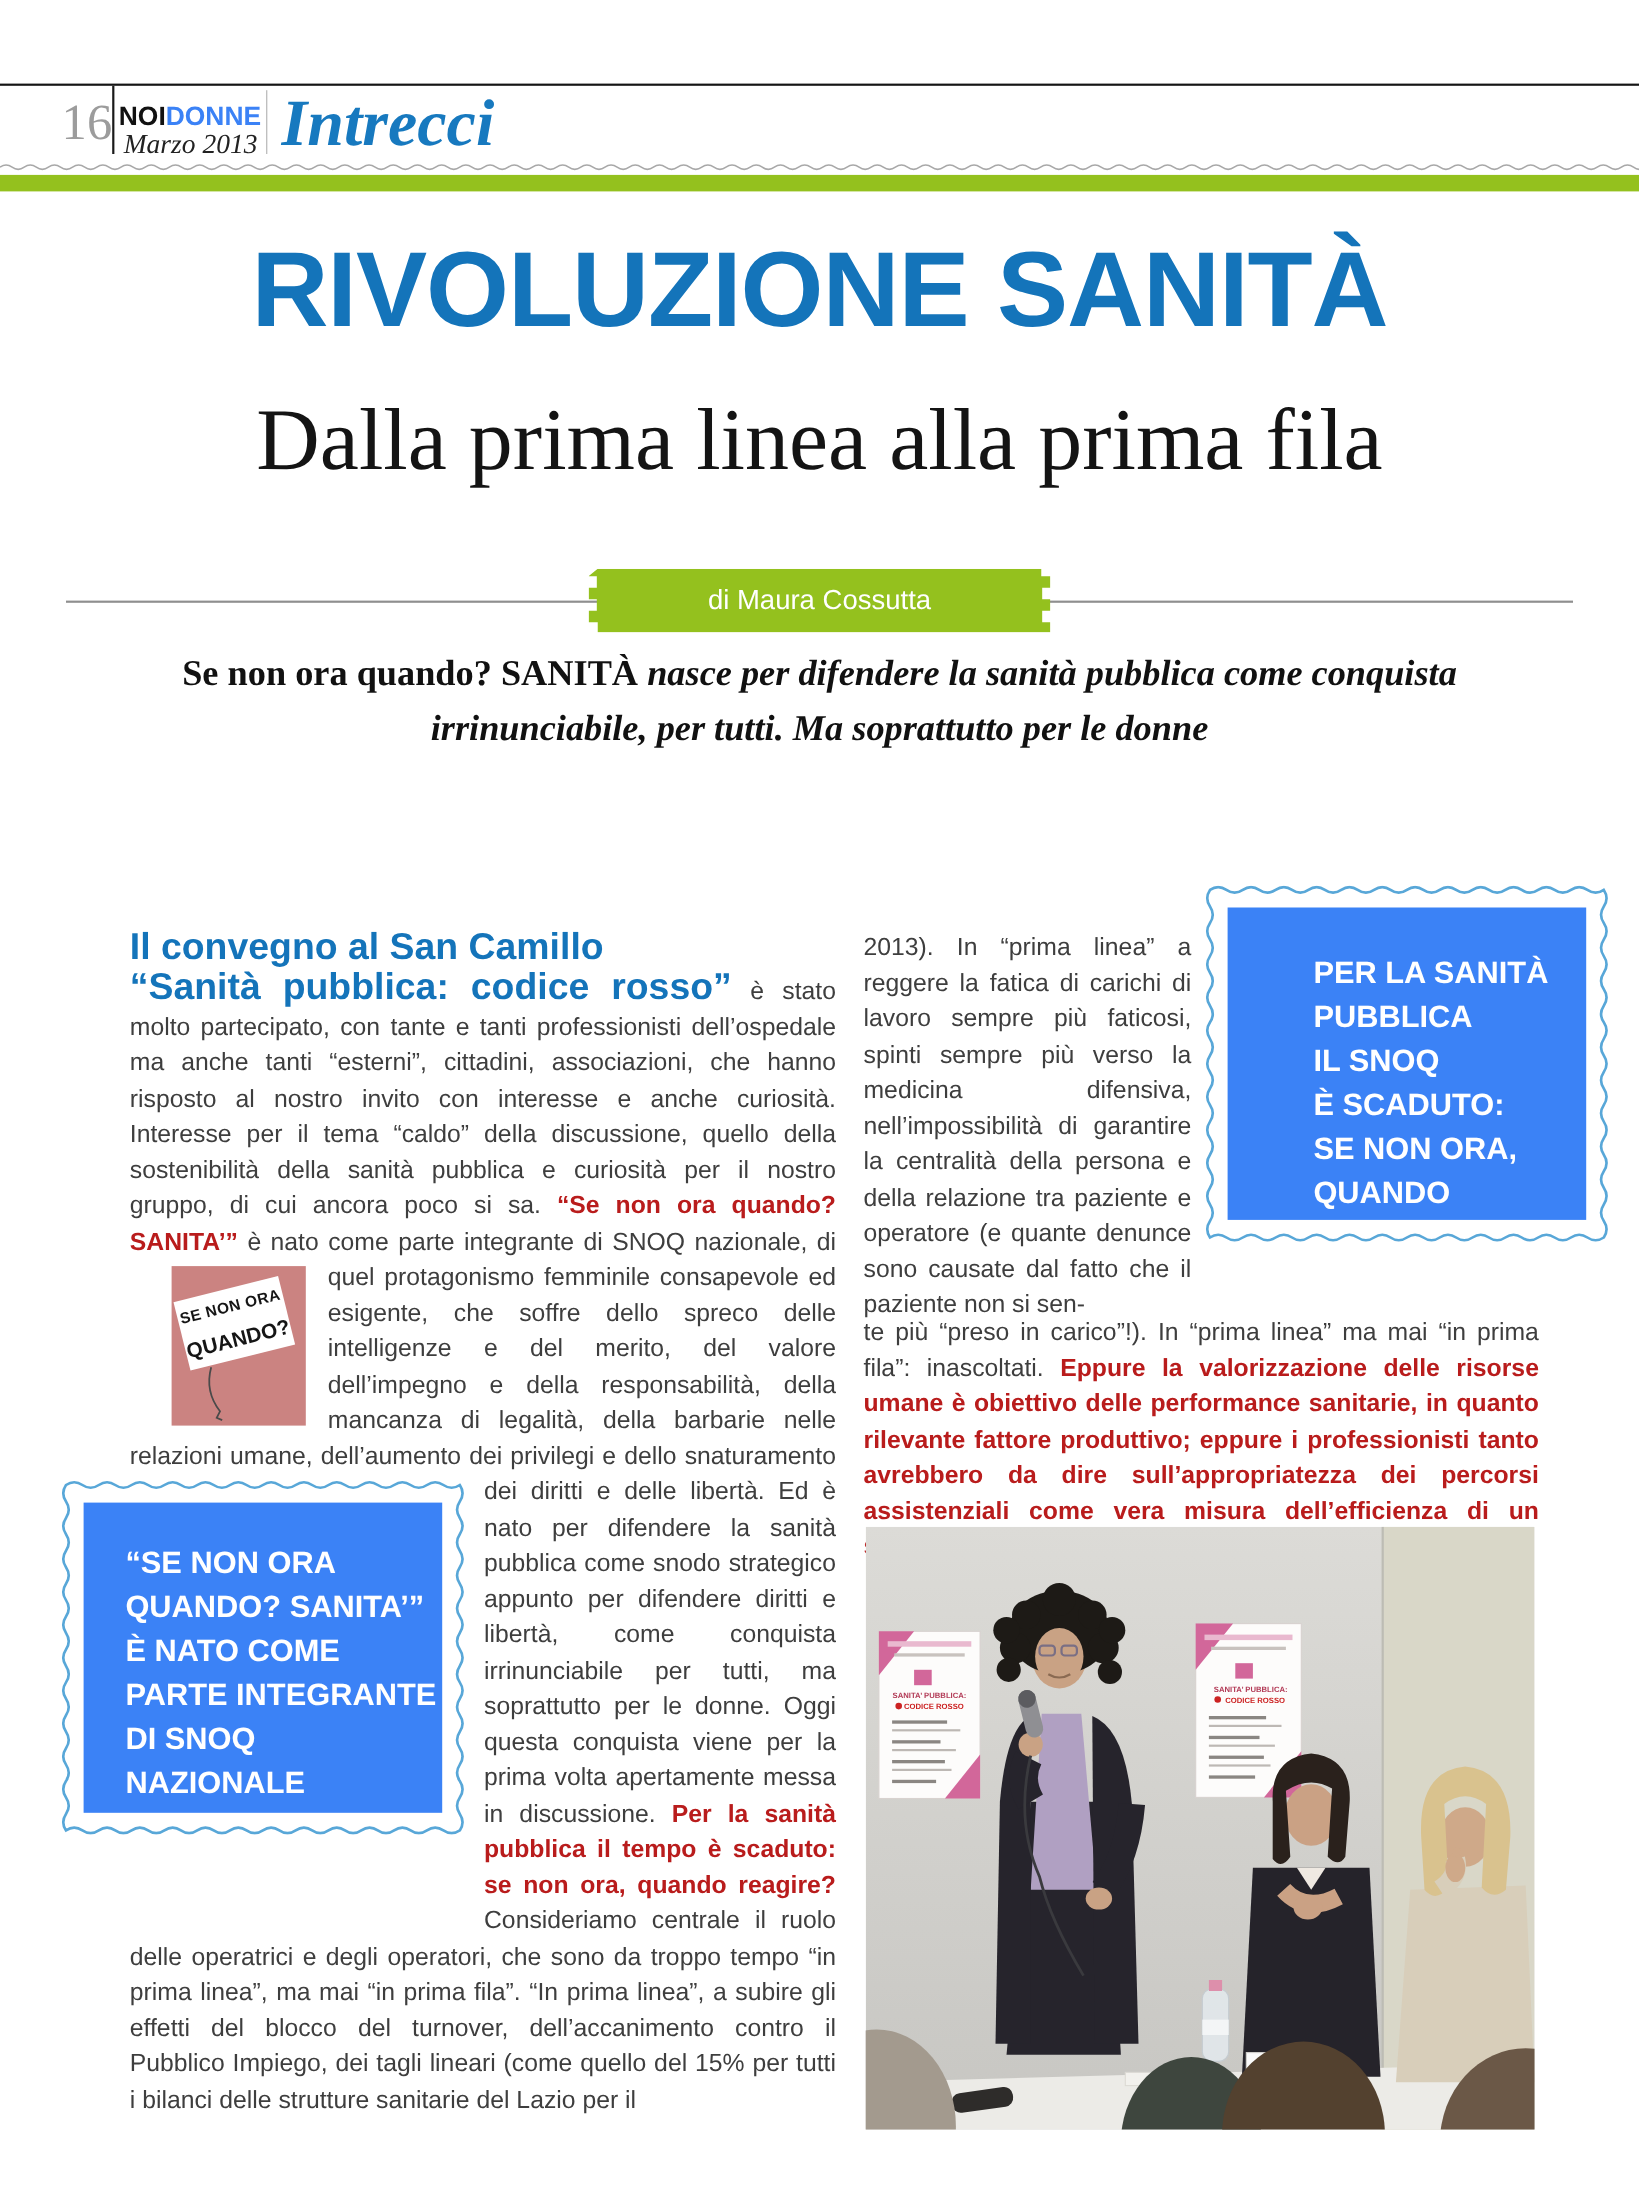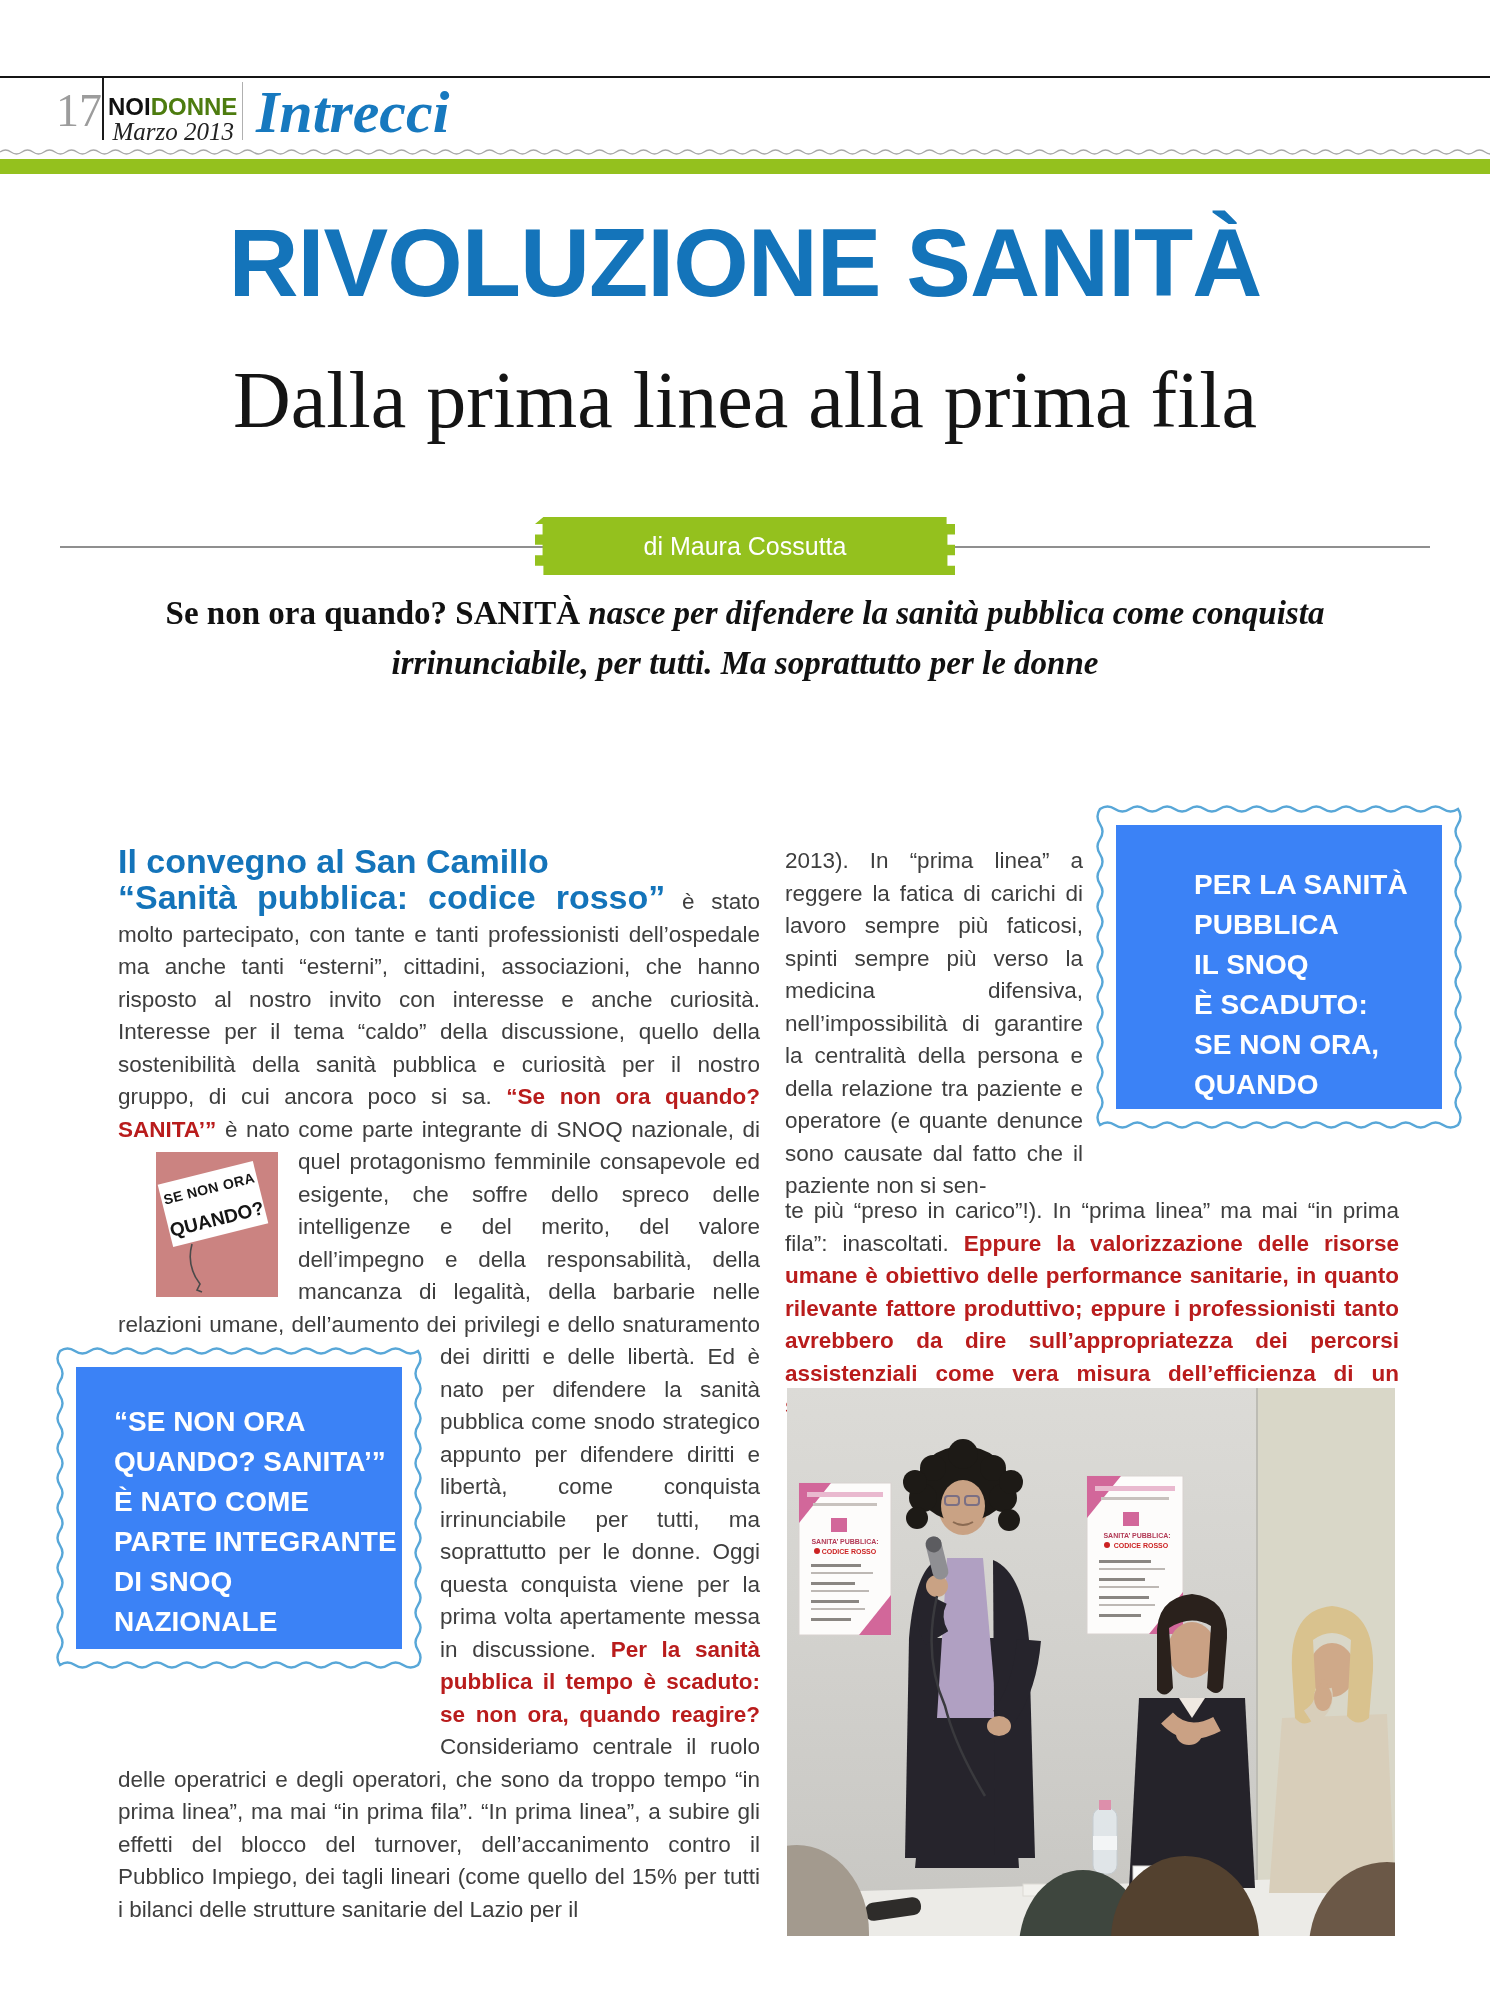--- a/index.html
+++ b/index.html
@@ -6,21 +6,21 @@
   .page{position:relative;width:1490px;height:2000px;background:#fff;overflow:hidden;
         font-family:"Liberation Sans",sans-serif;}
   
   .topline{position:absolute;left:0;top:76px;width:100%;height:2px;background:#151515;}
   .page-num{position:absolute;left:56px;top:84px;font-family:"Liberation Serif",serif;
             font-size:46px;color:#9c9c9c;}
   .mast-div1{position:absolute;left:102px;top:78px;width:2px;height:62px;background:#1a1a1a;}
   .mast-block{position:absolute;left:108px;top:94px;width:126px;text-align:right;line-height:25px;}
   .mast-name{font-size:24px;letter-spacing:0;color:#111;}
   .mast-name b{font-weight:900;}
-  .mast-name span{font-weight:700;color:#4d7c0f;}
+  .mast-name span{font-weight:700;color:#3b82f6;}
   .mast-date{font-family:"Liberation Serif",serif;font-style:italic;font-size:25px;color:#222;}
   .mast-div2{position:absolute;left:242px;top:82px;width:1px;height:58px;background:#b0b0b0;}
   .section-name{position:absolute;left:256px;top:78px;font-family:"Liberation Serif",serif;
             font-style:italic;font-weight:bold;font-size:60px;color:#1779bf;}
   .hwave{position:absolute;left:0;top:146px;}
   .hwave path{fill:none;stroke:#a8a8a8;stroke-width:1.4;}
   .green-bar{position:absolute;left:0;top:159px;width:100%;height:15px;background:#94c11e;}
   
   .title{position:absolute;left:0;top:198px;width:100%;text-align:center;
          font-size:97px;font-weight:bold;letter-spacing:-1px;color:#1474ba;line-height:130px;}
@@ -64,21 +64,21 @@
   .wavy path{fill:none;stroke:#58a7d8;stroke-width:2.4;}
   
   .photo{position:absolute;left:787px;top:583px;width:608px;height:548px;}
 </style>
 </head>
 <body>
 
 <div class="page">
 
   <div class="topline"></div>
-  <div class="page-num">17</div>
+  <div class="page-num">16</div>
   <div class="mast-div1"></div>
   <div class="mast-block">
     <div class="mast-name"><b>NOI</b><span>DONNE</span></div>
     <div class="mast-date">Marzo 2013</div>
   </div>
   <div class="mast-div2"></div>
   <div class="section-name">Intrecci</div>
   <svg class="hwave" width="1490" height="12">
       <path d="M0 6 q 5.5 -4 11 0 q 5.5 4 11 0 q 5.5 -4 11 0 q 5.5 4 11 0 q 5.5 -4 11 0 q 5.5 4 11 0 q 5.5 -4 11 0 q 5.5 4 11 0 q 5.5 -4 11 0 q 5.5 4 11 0 q 5.5 -4 11 0 q 5.5 4 11 0 q 5.5 -4 11 0 q 5.5 4 11 0 q 5.5 -4 11 0 q 5.5 4 11 0 q 5.5 -4 11 0 q 5.5 4 11 0 q 5.5 -4 11 0 q 5.5 4 11 0 q 5.5 -4 11 0 q 5.5 4 11 0 q 5.5 -4 11 0 q 5.5 4 11 0 q 5.5 -4 11 0 q 5.5 4 11 0 q 5.5 -4 11 0 q 5.5 4 11 0 q 5.5 -4 11 0 q 5.5 4 11 0 q 5.5 -4 11 0 q 5.5 4 11 0 q 5.5 -4 11 0 q 5.5 4 11 0 q 5.5 -4 11 0 q 5.5 4 11 0 q 5.5 -4 11 0 q 5.5 4 11 0 q 5.5 -4 11 0 q 5.5 4 11 0 q 5.5 -4 11 0 q 5.5 4 11 0 q 5.5 -4 11 0 q 5.5 4 11 0 q 5.5 -4 11 0 q 5.5 4 11 0 q 5.5 -4 11 0 q 5.5 4 11 0 q 5.5 -4 11 0 q 5.5 4 11 0 q 5.5 -4 11 0 q 5.5 4 11 0 q 5.5 -4 11 0 q 5.5 4 11 0 q 5.5 -4 11 0 q 5.5 4 11 0 q 5.5 -4 11 0 q 5.5 4 11 0 q 5.5 -4 11 0 q 5.5 4 11 0 q 5.5 -4 11 0 q 5.5 4 11 0 q 5.5 -4 11 0 q 5.5 4 11 0 q 5.5 -4 11 0 q 5.5 4 11 0 q 5.5 -4 11 0 q 5.5 4 11 0 q 5.5 -4 11 0 q 5.5 4 11 0 q 5.5 -4 11 0 q 5.5 4 11 0 q 5.5 -4 11 0 q 5.5 4 11 0 q 5.5 -4 11 0 q 5.5 4 11 0 q 5.5 -4 11 0 q 5.5 4 11 0 q 5.5 -4 11 0 q 5.5 4 11 0 q 5.5 -4 11 0 q 5.5 4 11 0 q 5.5 -4 11 0 q 5.5 4 11 0 q 5.5 -4 11 0 q 5.5 4 11 0 q 5.5 -4 11 0 q 5.5 4 11 0 q 5.5 -4 11 0 q 5.5 4 11 0 q 5.5 -4 11 0 q 5.5 4 11 0 q 5.5 -4 11 0 q 5.5 4 11 0 q 5.5 -4 11 0 q 5.5 4 11 0 q 5.5 -4 11 0 q 5.5 4 11 0 q 5.5 -4 11 0 q 5.5 4 11 0 q 5.5 -4 11 0 q 5.5 4 11 0 q 5.5 -4 11 0 q 5.5 4 11 0 q 5.5 -4 11 0 q 5.5 4 11 0 q 5.5 -4 11 0 q 5.5 4 11 0 q 5.5 -4 11 0 q 5.5 4 11 0 q 5.5 -4 11 0 q 5.5 4 11 0 q 5.5 -4 11 0 q 5.5 4 11 0 q 5.5 -4 11 0 q 5.5 4 11 0 q 5.5 -4 11 0 q 5.5 4 11 0 q 5.5 -4 11 0 q 5.5 4 11 0 q 5.5 -4 11 0 q 5.5 4 11 0 q 5.5 -4 11 0 q 5.5 4 11 0 q 5.5 -4 11 0 q 5.5 4 11 0 q 5.5 -4 11 0 q 5.5 4 11 0 q 5.5 -4 11 0 q 5.5 4 11 0 q 5.5 -4 11 0 q 5.5 4 11 0 q 5.5 -4 11 0 q 5.5 4 11 0 q 5.5 -4 11 0 q 5.5 4 11 0"></path>
     </svg>

